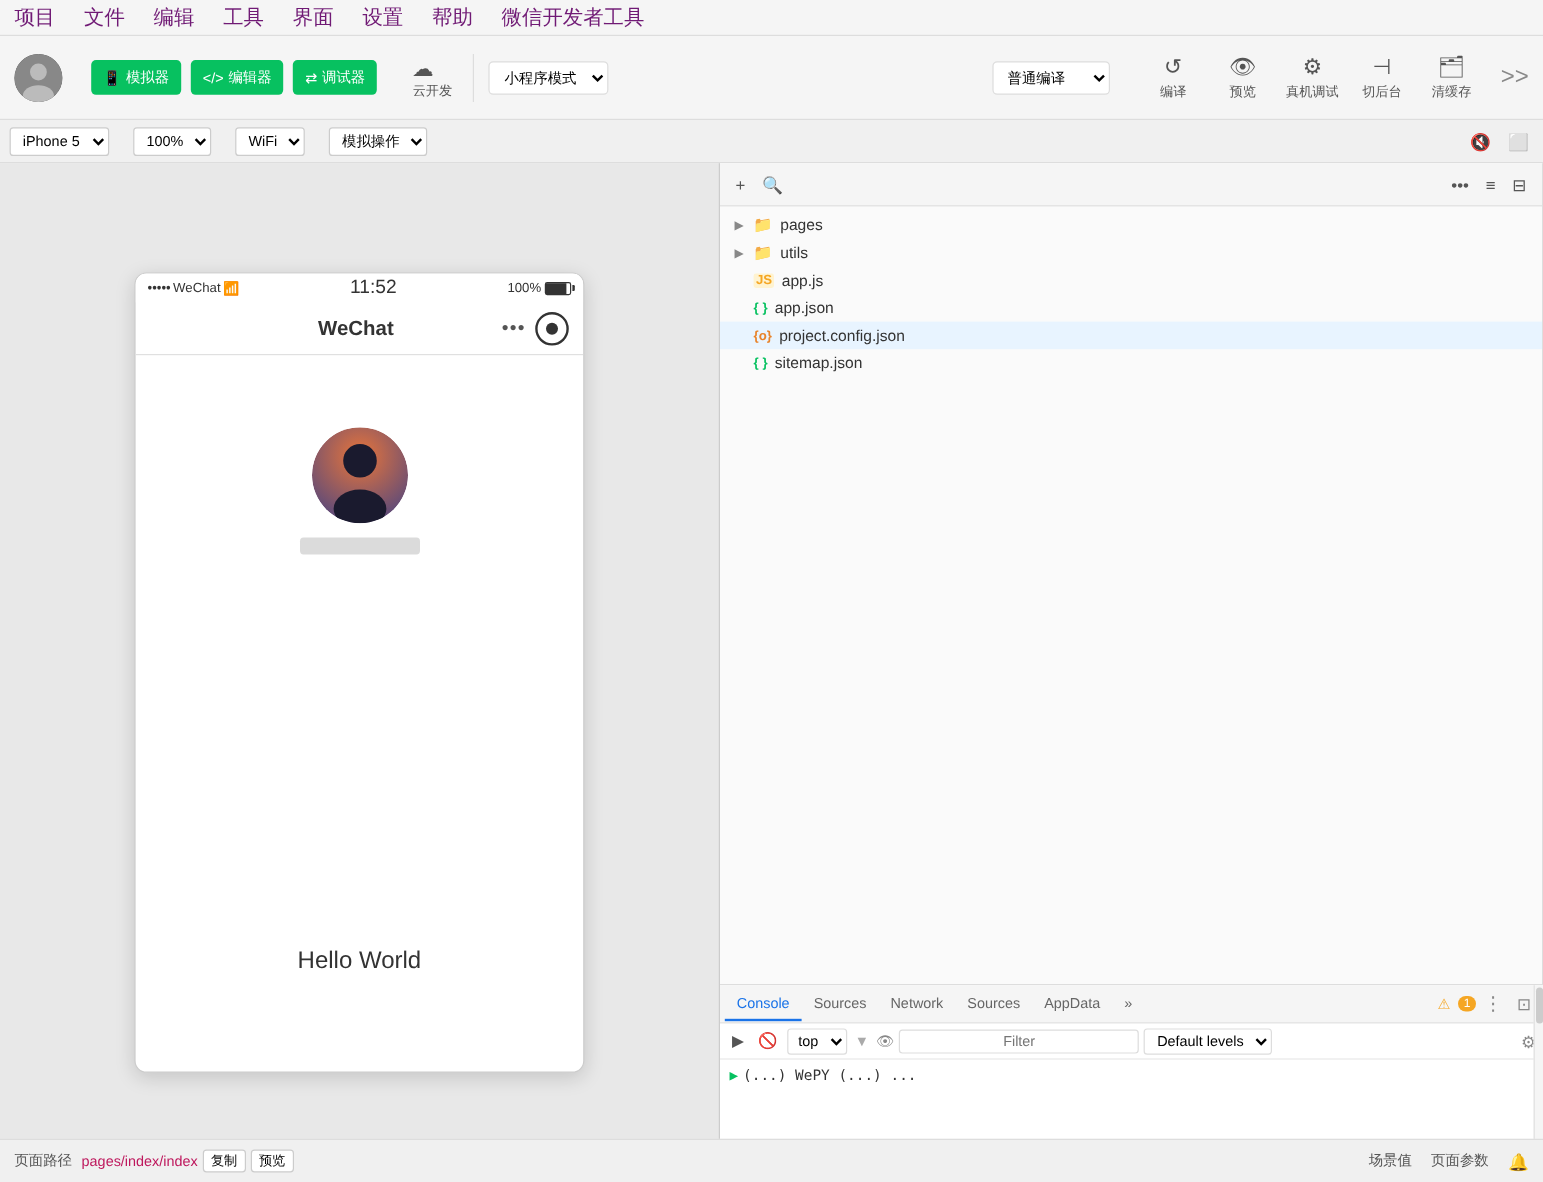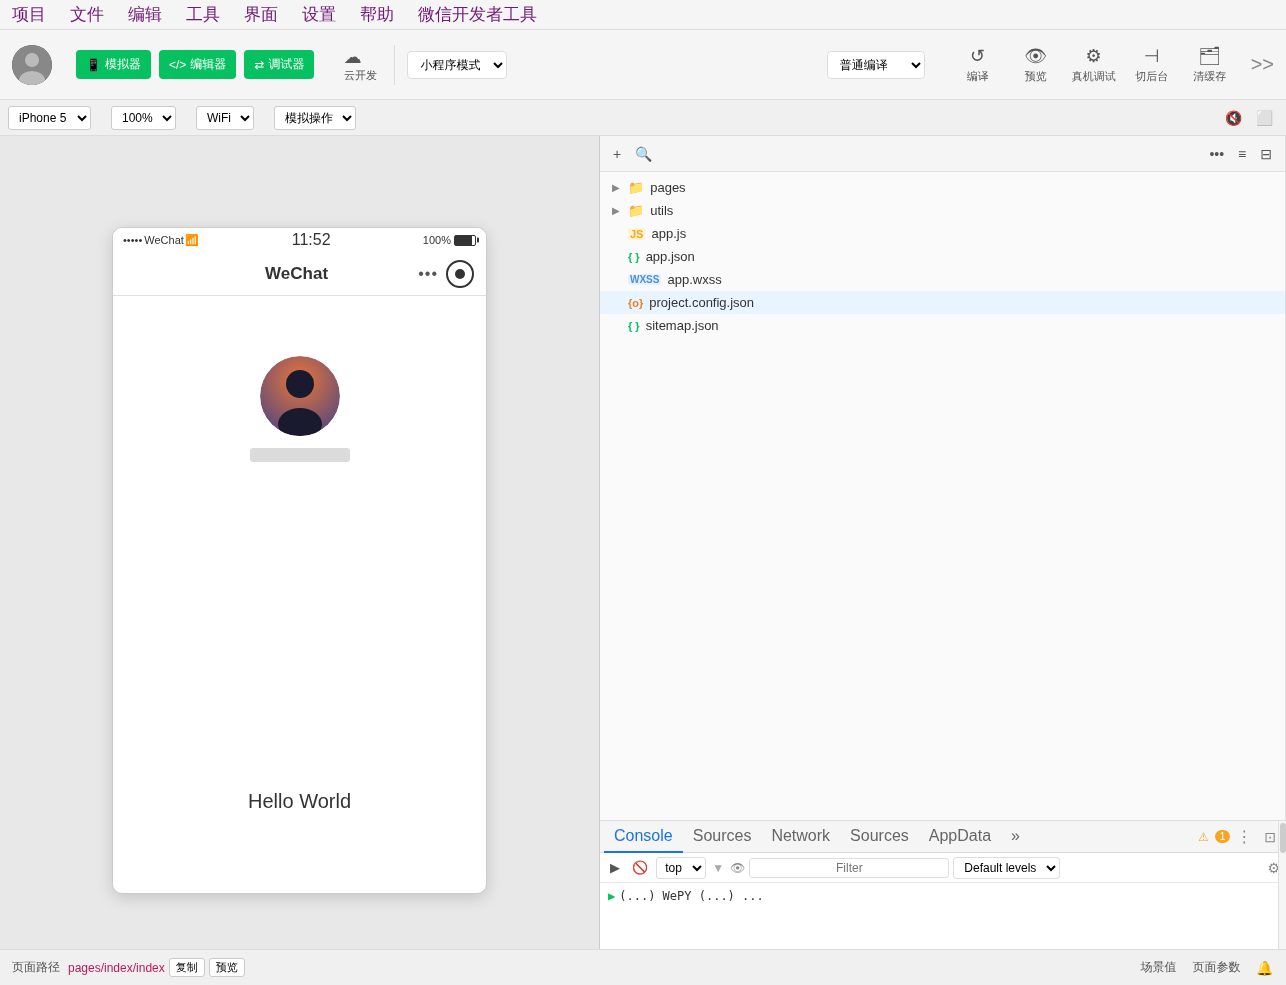--- a/index.html
+++ b/index.html
@@ -61,21 +61,21 @@
     .file-item { display: flex; align-items: center; padding: 4px 12px; cursor: pointer; font-size: 13px; gap: 6px; }
     .file-item.selected { background: #e8f4ff; }
     .file-item.folder { }
     .folder-arrow { font-size: 10px; color: #888; width: 10px; }
     .file-icon-js { color: #f5a623; font-size: 11px; font-weight: bold; background: #fff3d0; border-radius: 2px; padding: 0 2px; }
     .file-icon-json { color: #07c160; font-size: 11px; font-weight: bold; }
     .file-icon-wxss { color: #4a90d9; font-size: 10px; font-weight: bold; background: #e8f0ff; border-radius: 2px; padding: 0 2px; }
     .file-icon-config { color: #e8832a; font-size: 11px; font-weight: bold; }
     .file-name { font-size: 13px; color: #333; }
     .debug-tabs { display: flex; align-items: center; height: 32px; border-bottom: 1px solid #ddd; padding: 0 4px; gap: 0; background: #f5f5f5; }
-    .debug-tab { padding: 6px 10px; font-size: 16px; color: #666; cursor: pointer; border-bottom: 2px solid transparent; }
+    .debug-tab { padding: 6px 10px; font-size: 12px; color: #666; cursor: pointer; border-bottom: 2px solid transparent; }
     .warning-badge { background: #f5a623; color: white; font-size: 10px; padding: 1px 5px; border-radius: 8px; margin-left: 2px; }
     .debug-tool-btn { background: none; border: none; font-size: 12px; color: #555; cursor: pointer; padding: 2px 4px; }
     .debug-filter-input { border: 1px solid #ddd; border-radius: 3px; padding: 2px 8px; font-size: 12px; flex: 1; max-width: 200px; text-align: center; }
     .debug-level-select { border: 1px solid #ddd; border-radius: 3px; padding: 2px 6px; font-size: 12px; background: white; cursor: pointer; }
     .top-select { border: 1px solid #ddd; border-radius: 3px; padding: 2px 4px; font-size: 12px; background: white; cursor: pointer; min-width: 50px; }
     .eye-btn { background: none; border: none; font-size: 12px; color: #888; cursor: pointer; }
     .debug-content { flex: 1; padding: 4px 8px; font-size: 12px; color: #333; font-family: monospace; overflow-y: auto; }
     .debug-line { display: flex; align-items: center; gap: 4px; padding: 2px 0; }
     .debug-arrow { color: #07c160; font-size: 12px; cursor: pointer; }
 
@@ -292,25 +292,20 @@
           <span class="file-icon-js">JS</span>
           <span class="file-name">app.js</span>
         </div>
 
         <div class="file-item">
           <span style="width:10px;display:inline-block;"></span>
           <span class="file-icon-json">{ }</span>
           <span class="file-name">app.json</span>
         </div>
 
-        <div class="file-item">
-          <span style="width:10px;display:inline-block;"></span>
-          <span class="file-icon-wxss">WXSS</span>
-          <span class="file-name">app.wxss</span>
-        </div>
 
         <div class="file-item selected">
           <span style="width:10px;display:inline-block;"></span>
           <span class="file-icon-config">{o}</span>
           <span class="file-name">project.config.json</span>
         </div>
 
         <div class="file-item">
           <span style="width:10px;display:inline-block;"></span>
           <span class="file-icon-json">{ }</span>

